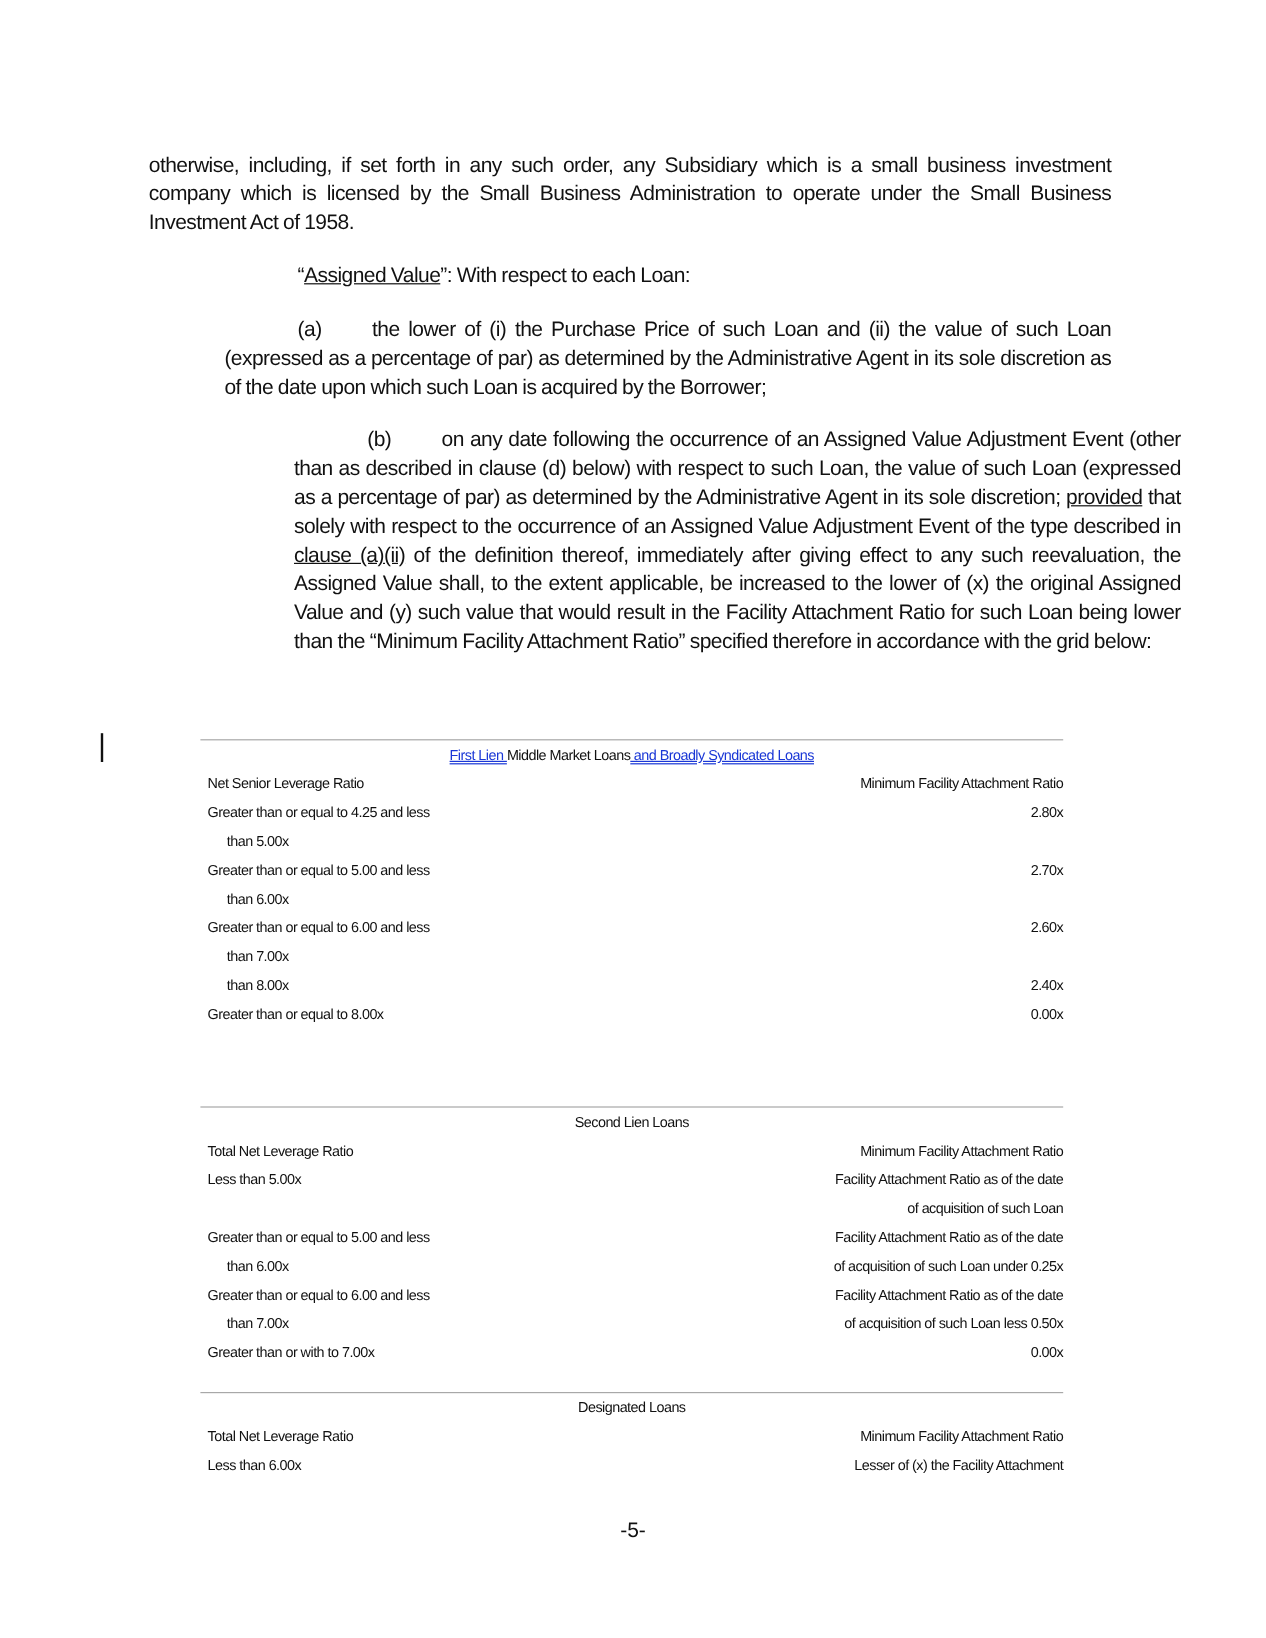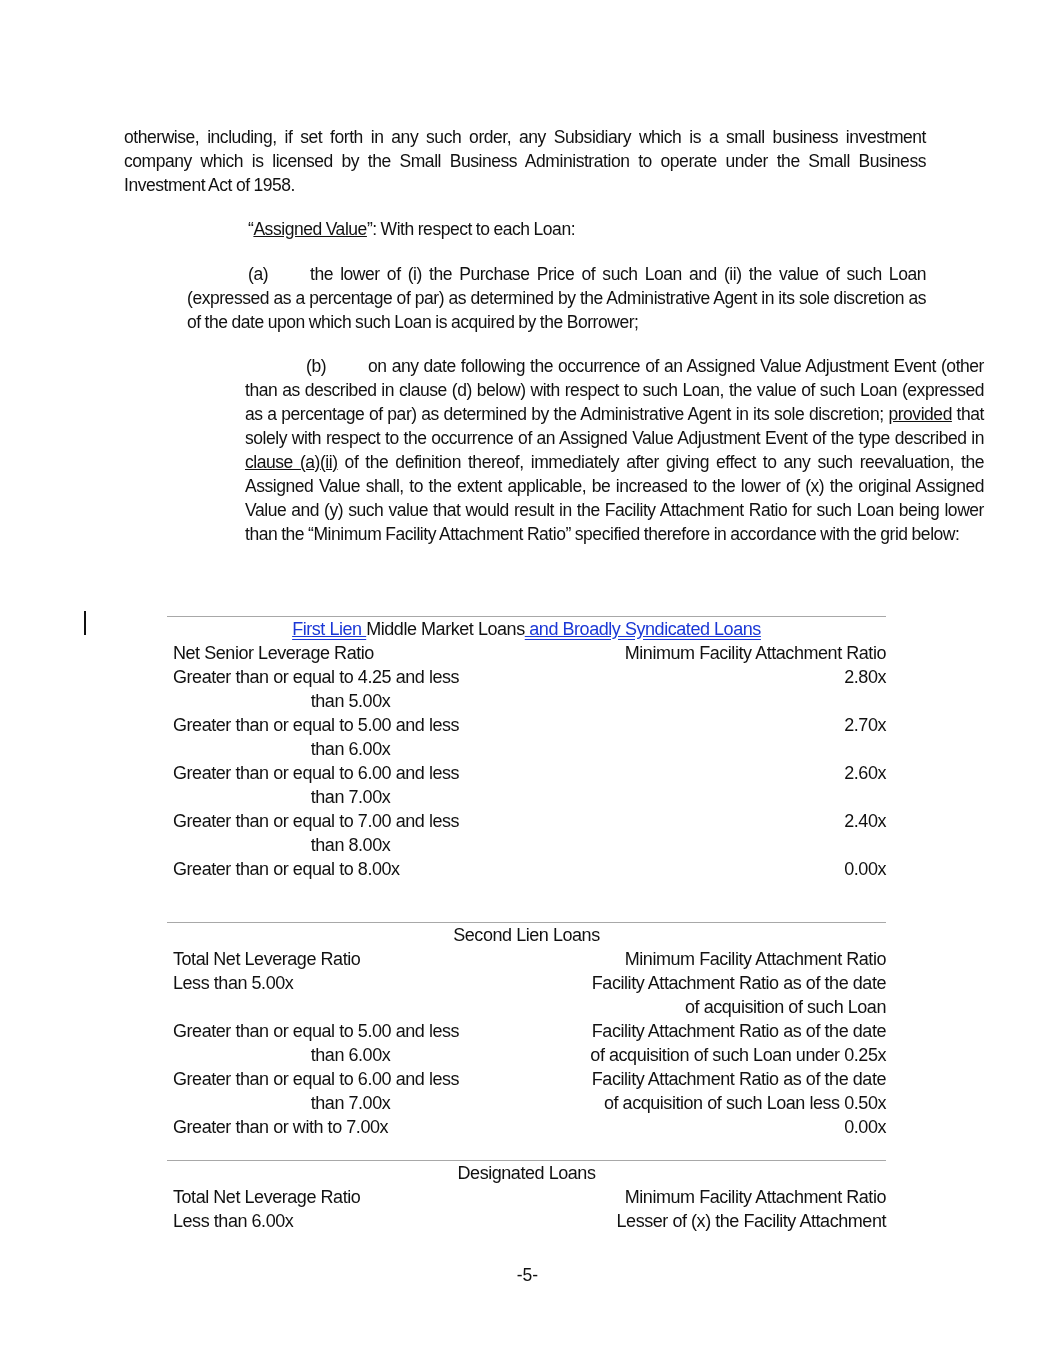--- a/index.html
+++ b/index.html
@@ -27,27 +27,27 @@
     .ins {
       color: #1a37d6;
       text-decoration: underline double;
       text-decoration-color: #1a37d6;
     }
     .change-bar {
       position: absolute; left: 84px; top: 611px; width: 2px; height: 24px; background: #111;
     }
     .grid {
       position: absolute; left: 167px; width: 719px;
-      font-size: 18px; letter-spacing: -0.45px;
+      font-size: 12px; letter-spacing: -0.45px;
     }
     .grid .rule { border-top: 1px solid #a8a8a8; height: 0; }
     .grid .title { text-align: center; line-height: 23px; margin-top: 1px; }
     .grid .row { display: flex; line-height: 24px; }
     .grid .c1 { width: 345px; padding-left: 6px; box-sizing: border-box; }
-    .grid .c1 .wrap { padding-left: 16px; text-align: center; }
+    .grid .c1 .wrap { padding-left: 16px; }
     .grid .c2 { width: 374px; text-align: right; }
     .g1 { top: 616px; }
     .g2 { top: 922px; }
     .g3 { top: 1160px; }
     .page-num {
       position: absolute; left: 0; width: 1055px; top: 1265px;
       text-align: center; font-size: 17.5px;
     }
   </style>
 </head>
@@ -95,21 +95,20 @@
           <div class="c1">
             <div>Greater than or equal to 6.00 and less</div>
             <div class="wrap">than 7.00x</div>
           </div>
           <div class="c2">
             <div>2.60x</div>
           </div>
         </div>
         <div class="row">
           <div class="c1">
-            <div>Greater than or equal to 7.00 and less</div>
             <div class="wrap">than 8.00x</div>
           </div>
           <div class="c2">
             <div>2.40x</div>
           </div>
         </div>
         <div class="row">
           <div class="c1">
             <div>Greater than or equal to 8.00x</div>
           </div>

